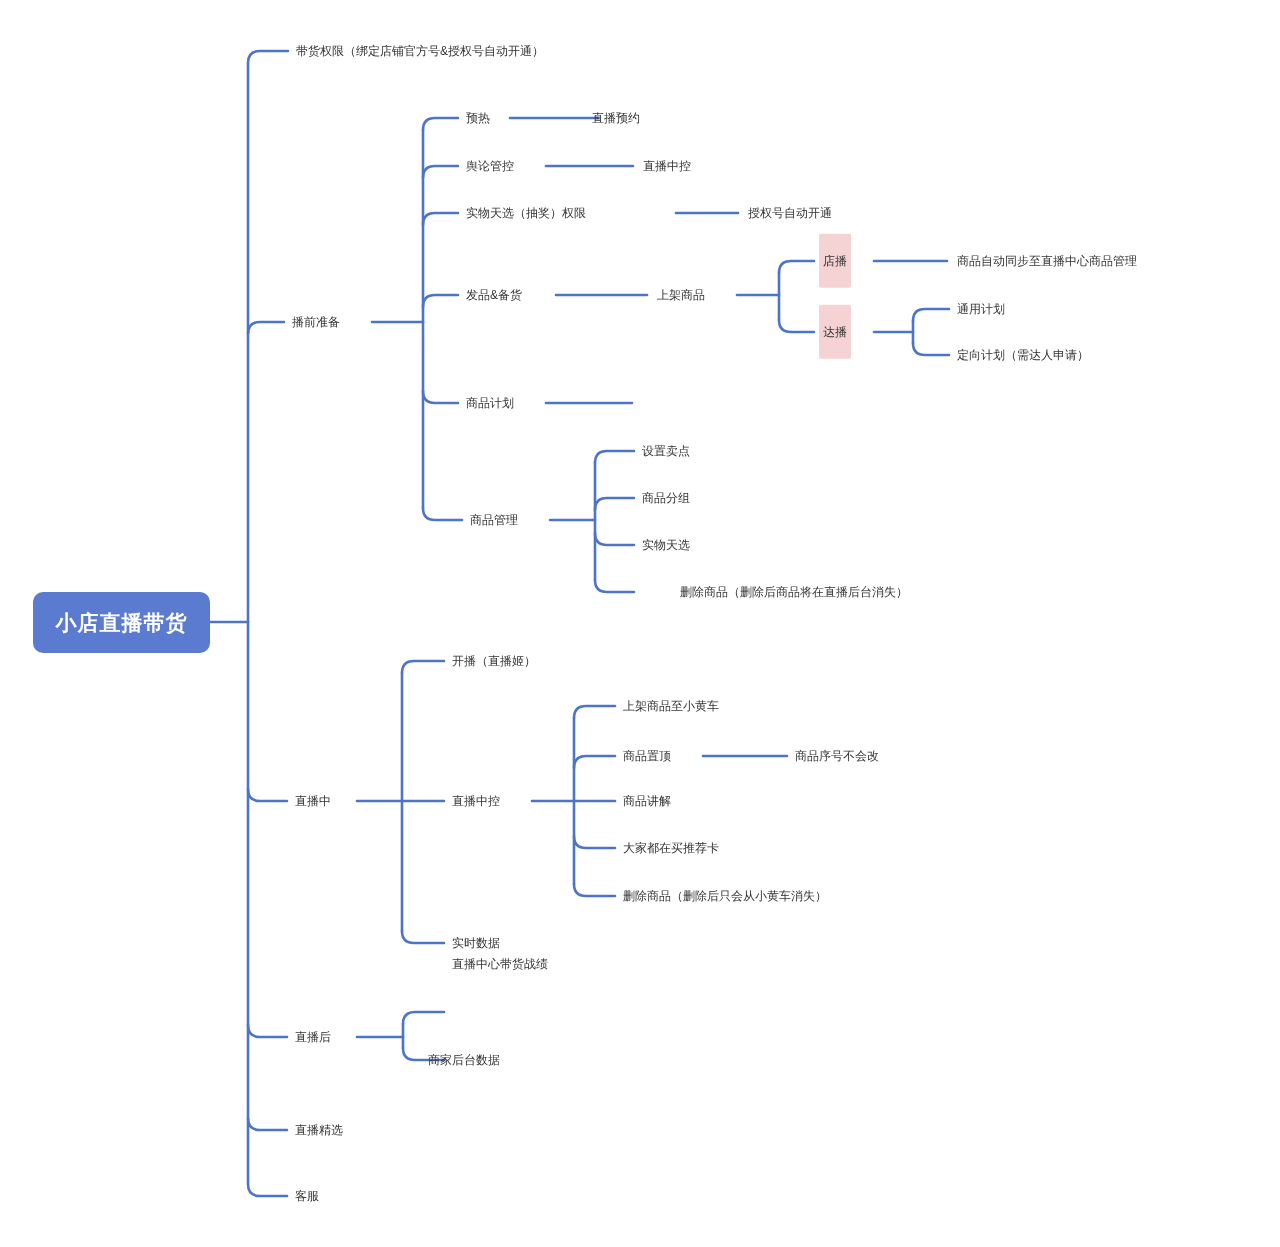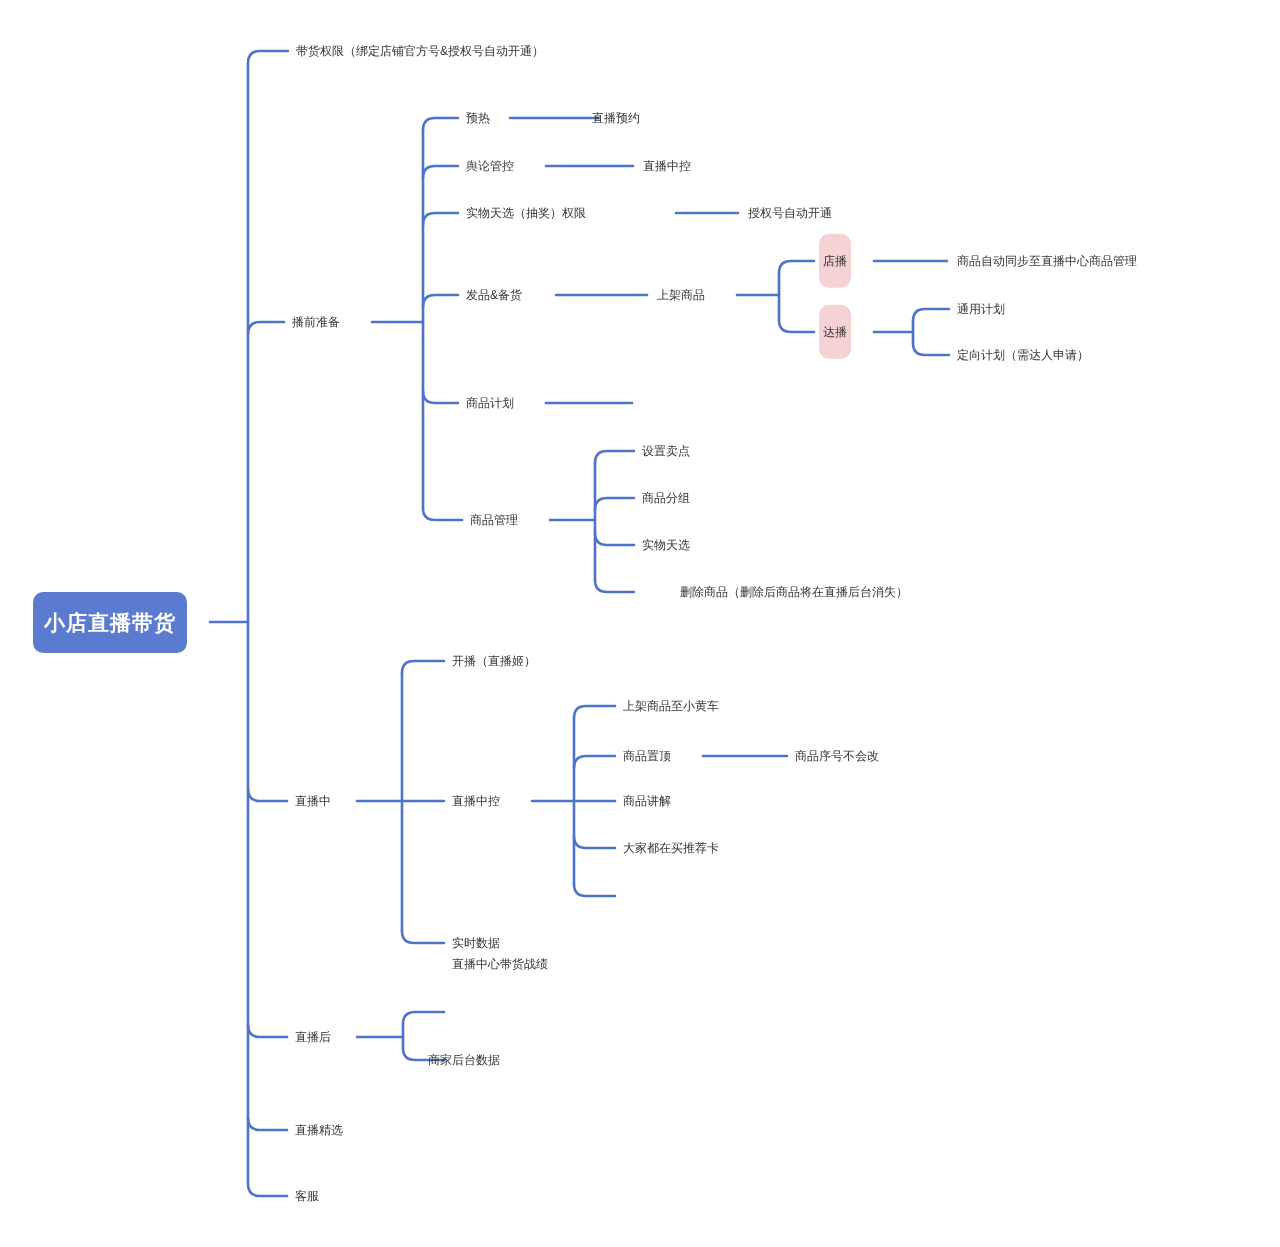--- a/index.html
+++ b/index.html
@@ -16,26 +16,26 @@
     transform:translateY(-50%);
     white-space:nowrap;
     font-size:12px;
     color:#333333;
     line-height:1.2;
     cursor:default;
   }
   .node.hl{
     background:#f5d2d4;
     padding:20px 4px;
-    border-radius:10px;
+    border-radius:2px;
   }
   .root-node{
     position:absolute;
     left:33px;top:592px;
-    width:154px;height:61px;
+    width:177px;height:61px;
     background:#5a7bd0;
     border-radius:10px;
     color:#ffffff;
     font-size:21px;
     font-weight:bold;
     display:flex;
     align-items:center;
     justify-content:center;
     letter-spacing:1px;
   }
@@ -139,18 +139,19 @@
   <div class="node" style="left:642px;top:545px">实物天选</div>
   <div class="node" style="left:680px;top:592px">删除商品（删除后商品将在直播后台消失）</div>
 
   <div class="node" style="left:452px;top:661px">开播（直播姬）</div>
   <div class="node" style="left:452px;top:801px">直播中控</div>
   <div class="node" style="left:623px;top:706px">上架商品至小黄车</div>
   <div class="node" style="left:623px;top:756px">商品置顶</div>
   <div class="node" style="left:795px;top:756px">商品序号不会改</div>
   <div class="node" style="left:623px;top:801px">商品讲解</div>
   <div class="node" style="left:623px;top:848px">大家都在买推荐卡</div>
+  <div class="node" style="left:623px;top:896px">删除商品（删除后只会从小黄车消失）</div>
   <div class="node" style="left:452px;top:943px">实时数据</div>
 
   <div class="node" style="left:452px;top:964px">直播中心带货战绩</div>
   <div class="node" style="left:428px;top:1060px">商家后台数据</div>
 
 </div>
 
 </body></html>

